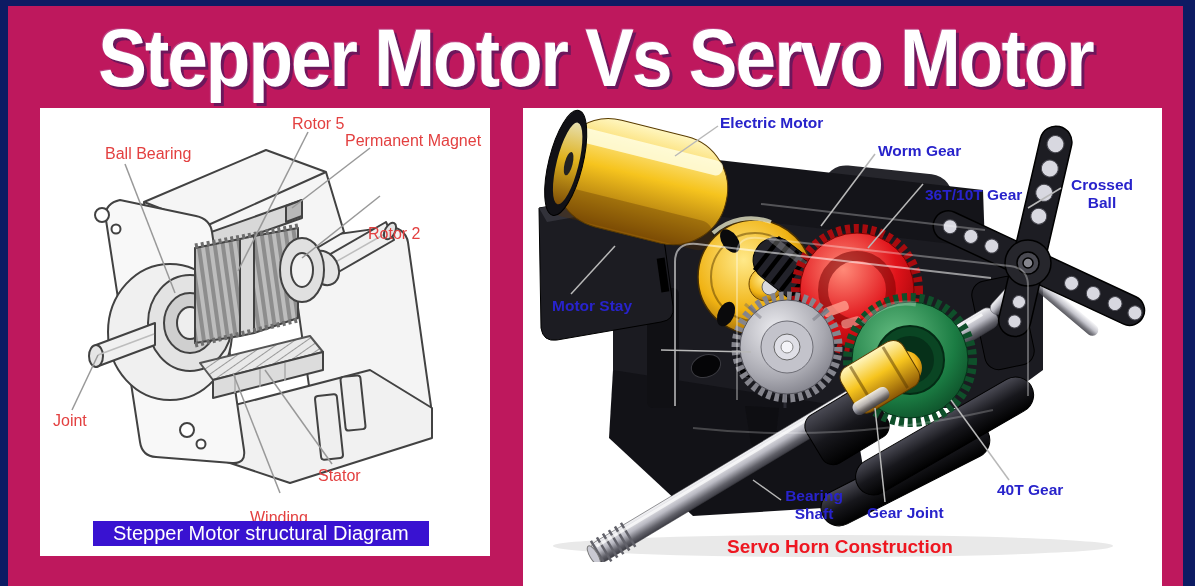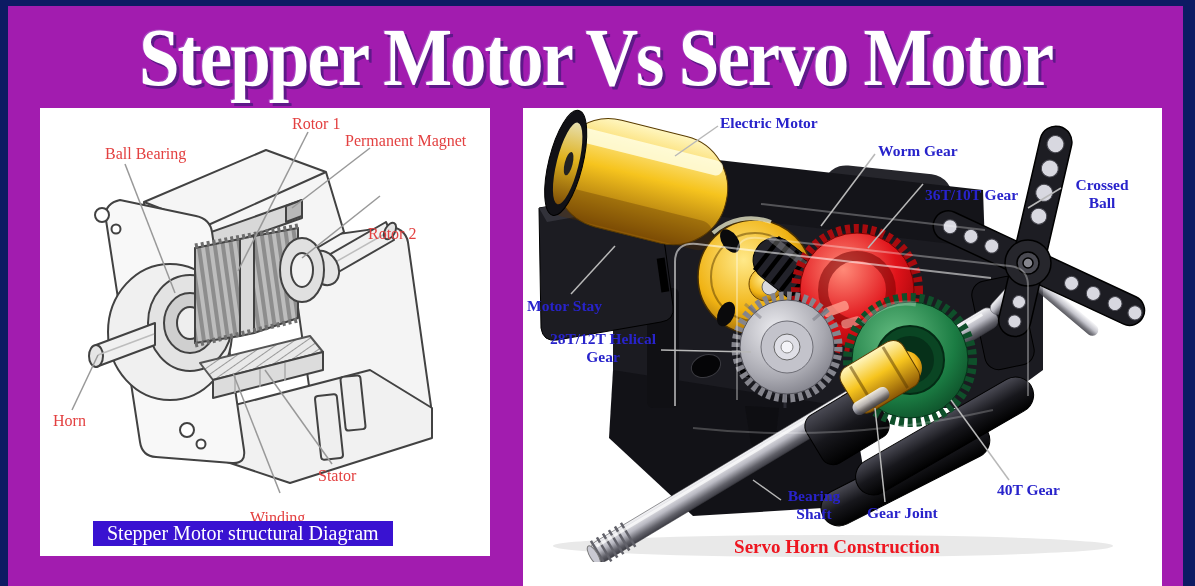--- a/index.html
+++ b/index.html
@@ -1,20 +1,20 @@
 <!DOCTYPE html>
 <html><head>
 <meta charset="utf-8">
 <style>
   html,body{margin:0;padding:0;}
   body{
     width:1195px;height:586px;position:relative;overflow:hidden;
     background:#0d1b63;font-family:"Liberation Sans",sans-serif;
   }
-  .canvas{position:absolute;left:8px;top:6px;right:12px;bottom:0;background:#a21caf;font-family:Liberation Serif, serif;}
+  .canvas{position:absolute;left:8px;top:6px;right:12px;bottom:0;background:#be185d;}
   .title{
     position:absolute;top:-4px;left:0;right:0;text-align:center;
     color:#fff;font-weight:800;font-size:73px;line-height:100px;letter-spacing:-2px;
     transform:scaleY(1.12);transform-origin:top;
     text-shadow:3px 3px 0 rgba(10,22,90,.45), -1px -1px 0 rgba(190,205,255,.25);
     white-space:nowrap;
   }
   .panel{position:absolute;background:#fff;}
   .panel-left{left:32px;top:102px;width:450px;height:448px;}
   .panel-right{left:515px;top:102px;width:639px;height:572px;}
@@ -27,28 +27,28 @@
   #lab-ball-bearing{left:25px;top:37px;margin-left:40px;}
   #lab-rotor-1{left:252px;top:7px;}
   #lab-permanent-magnet{left:305px;top:24px;}
   #lab-rotor-2{left:328px;top:70px;margin-top:47px;}
   #lab-shaft{left:13px;top:304px;}
   #lab-stator{left:278px;top:359px;}
   #lab-winding{left:210px;top:378px;margin-top:23px;}
   .caption-left{
     position:absolute;left:53px;top:413px;
     background:#3912d1;color:#fff;font-size:20px;font-weight:400;
-    padding:1px 14px;white-space:nowrap;
+    padding:1px 20px;white-space:nowrap;
   }
   
   #lab-electric-motor{left:197px;top:6px;}
   #lab-worm-gear{left:355px;top:34px;}
   #lab-gear-36t-10t{left:402px;top:78px;}
   #lab-crossed-horn{left:540px;top:68px;width:78px;}
-  #lab-motor-stay{left:4px;top:189px;}
+  #lab-motor-stay{left:29px;top:189px;}
   #lab-helical-gear{left:25px;top:222px;width:110px;}
   #lab-output-shaft{left:260px;top:379px;width:62px;}
   #lab-gear-joint{left:344px;top:396px;}
   #lab-gear-40t{left:474px;top:373px;}
   .caption-right{
     position:absolute;left:204px;top:428px;width:220px;text-align:center;
     color:#ee1620;font-size:19px;font-weight:700;white-space:nowrap;
   }
 </style>
 </head>
@@ -125,24 +125,24 @@
         <path d="M85,56 L135,185"></path>
         <path d="M268,24 L198,163"></path>
         <path d="M330,40 L252,100"></path>
         <path d="M340,88 L262,150"></path>
         <path d="M32,302 L58,247"></path>
         <path d="M292,356 L225,262"></path>
         <path d="M240,385 L193,265"></path>
       </g>
     </svg>
     <div class="lab lab-red" id="lab-ball-bearing">Ball Bearing</div>
-    <div class="lab lab-red" id="lab-rotor-1">Rotor 1</div>
+    <div class="lab lab-red" id="lab-rotor-1">Rotor 5</div>
     <div class="lab lab-red" id="lab-permanent-magnet">Permanent Magnet</div>
     <div class="lab lab-red" id="lab-rotor-2">Rotor 2</div>
-    <div class="lab lab-red" id="lab-shaft">Horn</div>
+    <div class="lab lab-red" id="lab-shaft">Joint</div>
     <div class="lab lab-red" id="lab-stator">Stator</div>
     <div class="lab lab-red" id="lab-winding">Winding</div>
     <div class="caption-left">Stepper Motor structural Diagram</div>
   </div>
 
   <div class="panel panel-right">
     <svg width="639" height="454" viewBox="0 0 639 454">
       <defs>
         <linearGradient id="goldV" x1="0" y1="0" x2="0" y2="1">
           <stop offset="0" stop-color="#fff6c0"></stop>
@@ -330,19 +330,18 @@
         <path d="M258,392 L230,372"></path>
         <path d="M362,394 L352,300"></path>
         <path d="M486,372 L428,292"></path>
       </g>
     </svg>
     <div class="lab lab-blue" id="lab-electric-motor">Electric Motor</div>
     <div class="lab lab-blue" id="lab-worm-gear">Worm Gear</div>
     <div class="lab lab-blue" id="lab-gear-36t-10t">36T/10T Gear</div>
     <div class="lab lab-blue wrap" id="lab-crossed-horn">Crossed Ball</div>
     <div class="lab lab-blue" id="lab-motor-stay">Motor Stay</div>
-    <div class="lab lab-blue wrap" id="lab-helical-gear">28T/12T Helical Gear</div>
     <div class="lab lab-blue wrap" id="lab-output-shaft">Bearing Shaft</div>
     <div class="lab lab-blue" id="lab-gear-joint">Gear Joint</div>
     <div class="lab lab-blue" id="lab-gear-40t">40T Gear</div>
     <div class="caption-right">Servo Horn Construction</div>
   </div>
 </div>
 
 </body></html>

